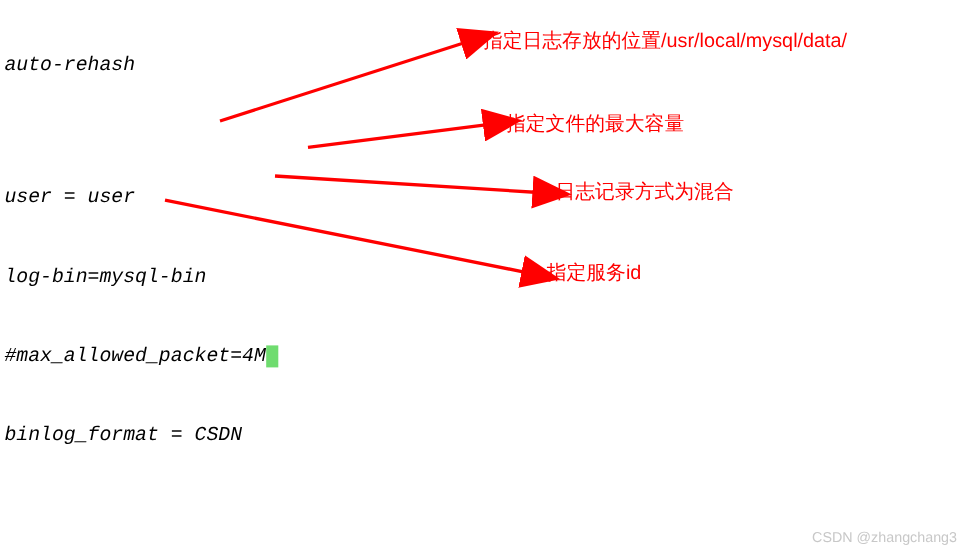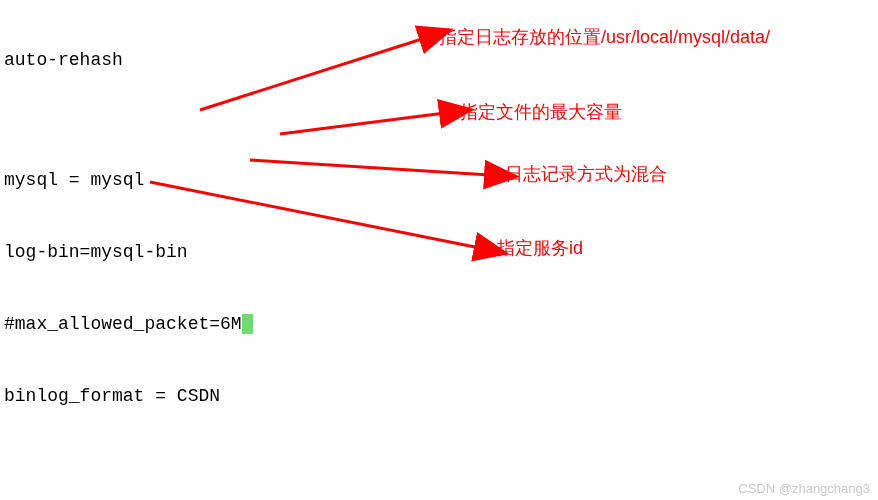--- a/index.html
+++ b/index.html
@@ -16,20 +16,21 @@
   }
   .code-area {
     position: absolute;
     left: 4px;
     top: 0;
     white-space: pre;
     line-height: 24px;
   }
   .code-line {
     white-space: pre;
+    font-style: italic;
   }
   .annotations {
     position: absolute;
     left: 0;
     top: 0;
     width: 878px;
     height: 364px;
     pointer-events: none;
     text-decoration: underline;
   }
@@ -60,23 +61,23 @@
     position: absolute;
     overflow: visible;
   }
 </style>
 </head>
 <body>
 
 <div class="code-area">
   <div class="code-line">auto-rehash</div>
   <div class="code-line"></div>
-  <div class="code-line">mysql = mysql</div>
+  <div class="code-line">user = user</div>
   <div class="code-line">log-bin=mysql-bin</div>
-  <div class="code-line"><span>#max_allowed_packet=6M</span><span class="cursor-block"></span></div>
+  <div class="code-line"><span>#max_allowed_packet=4M</span><span class="cursor-block"></span></div>
   <div class="code-line">binlog_format = CSDN</div>
   
   
   
   
   
   
   
   
   

